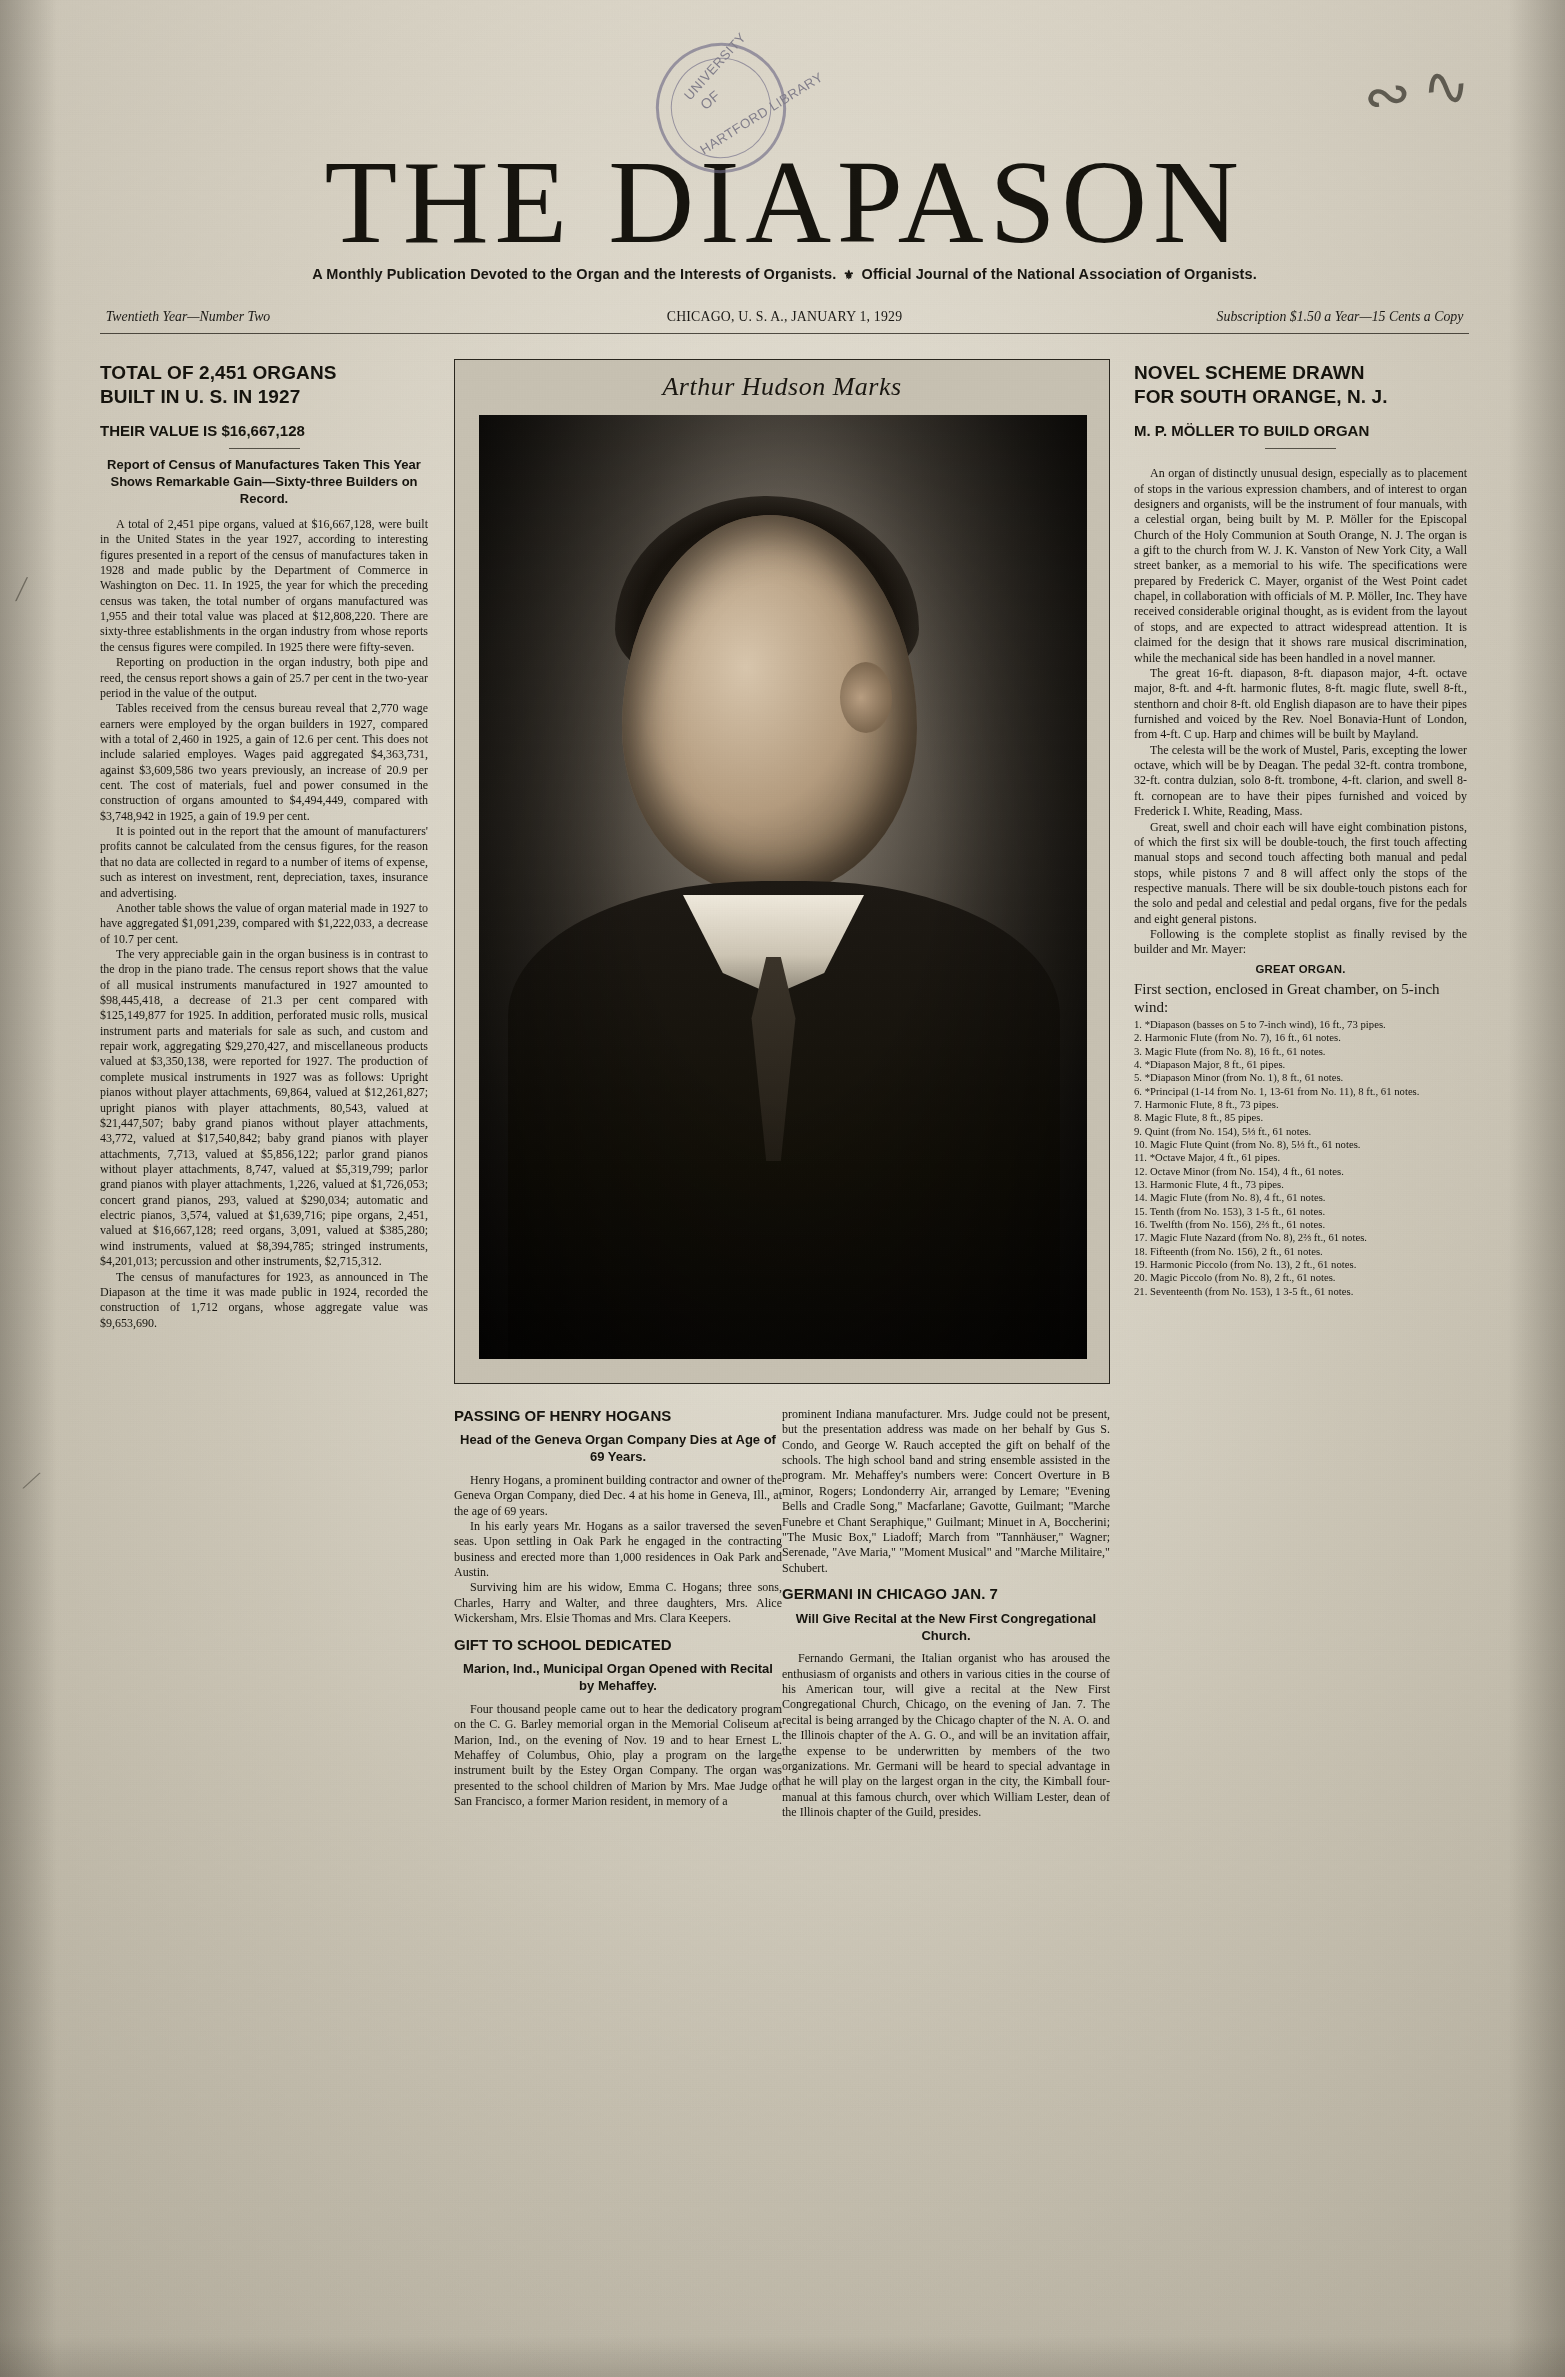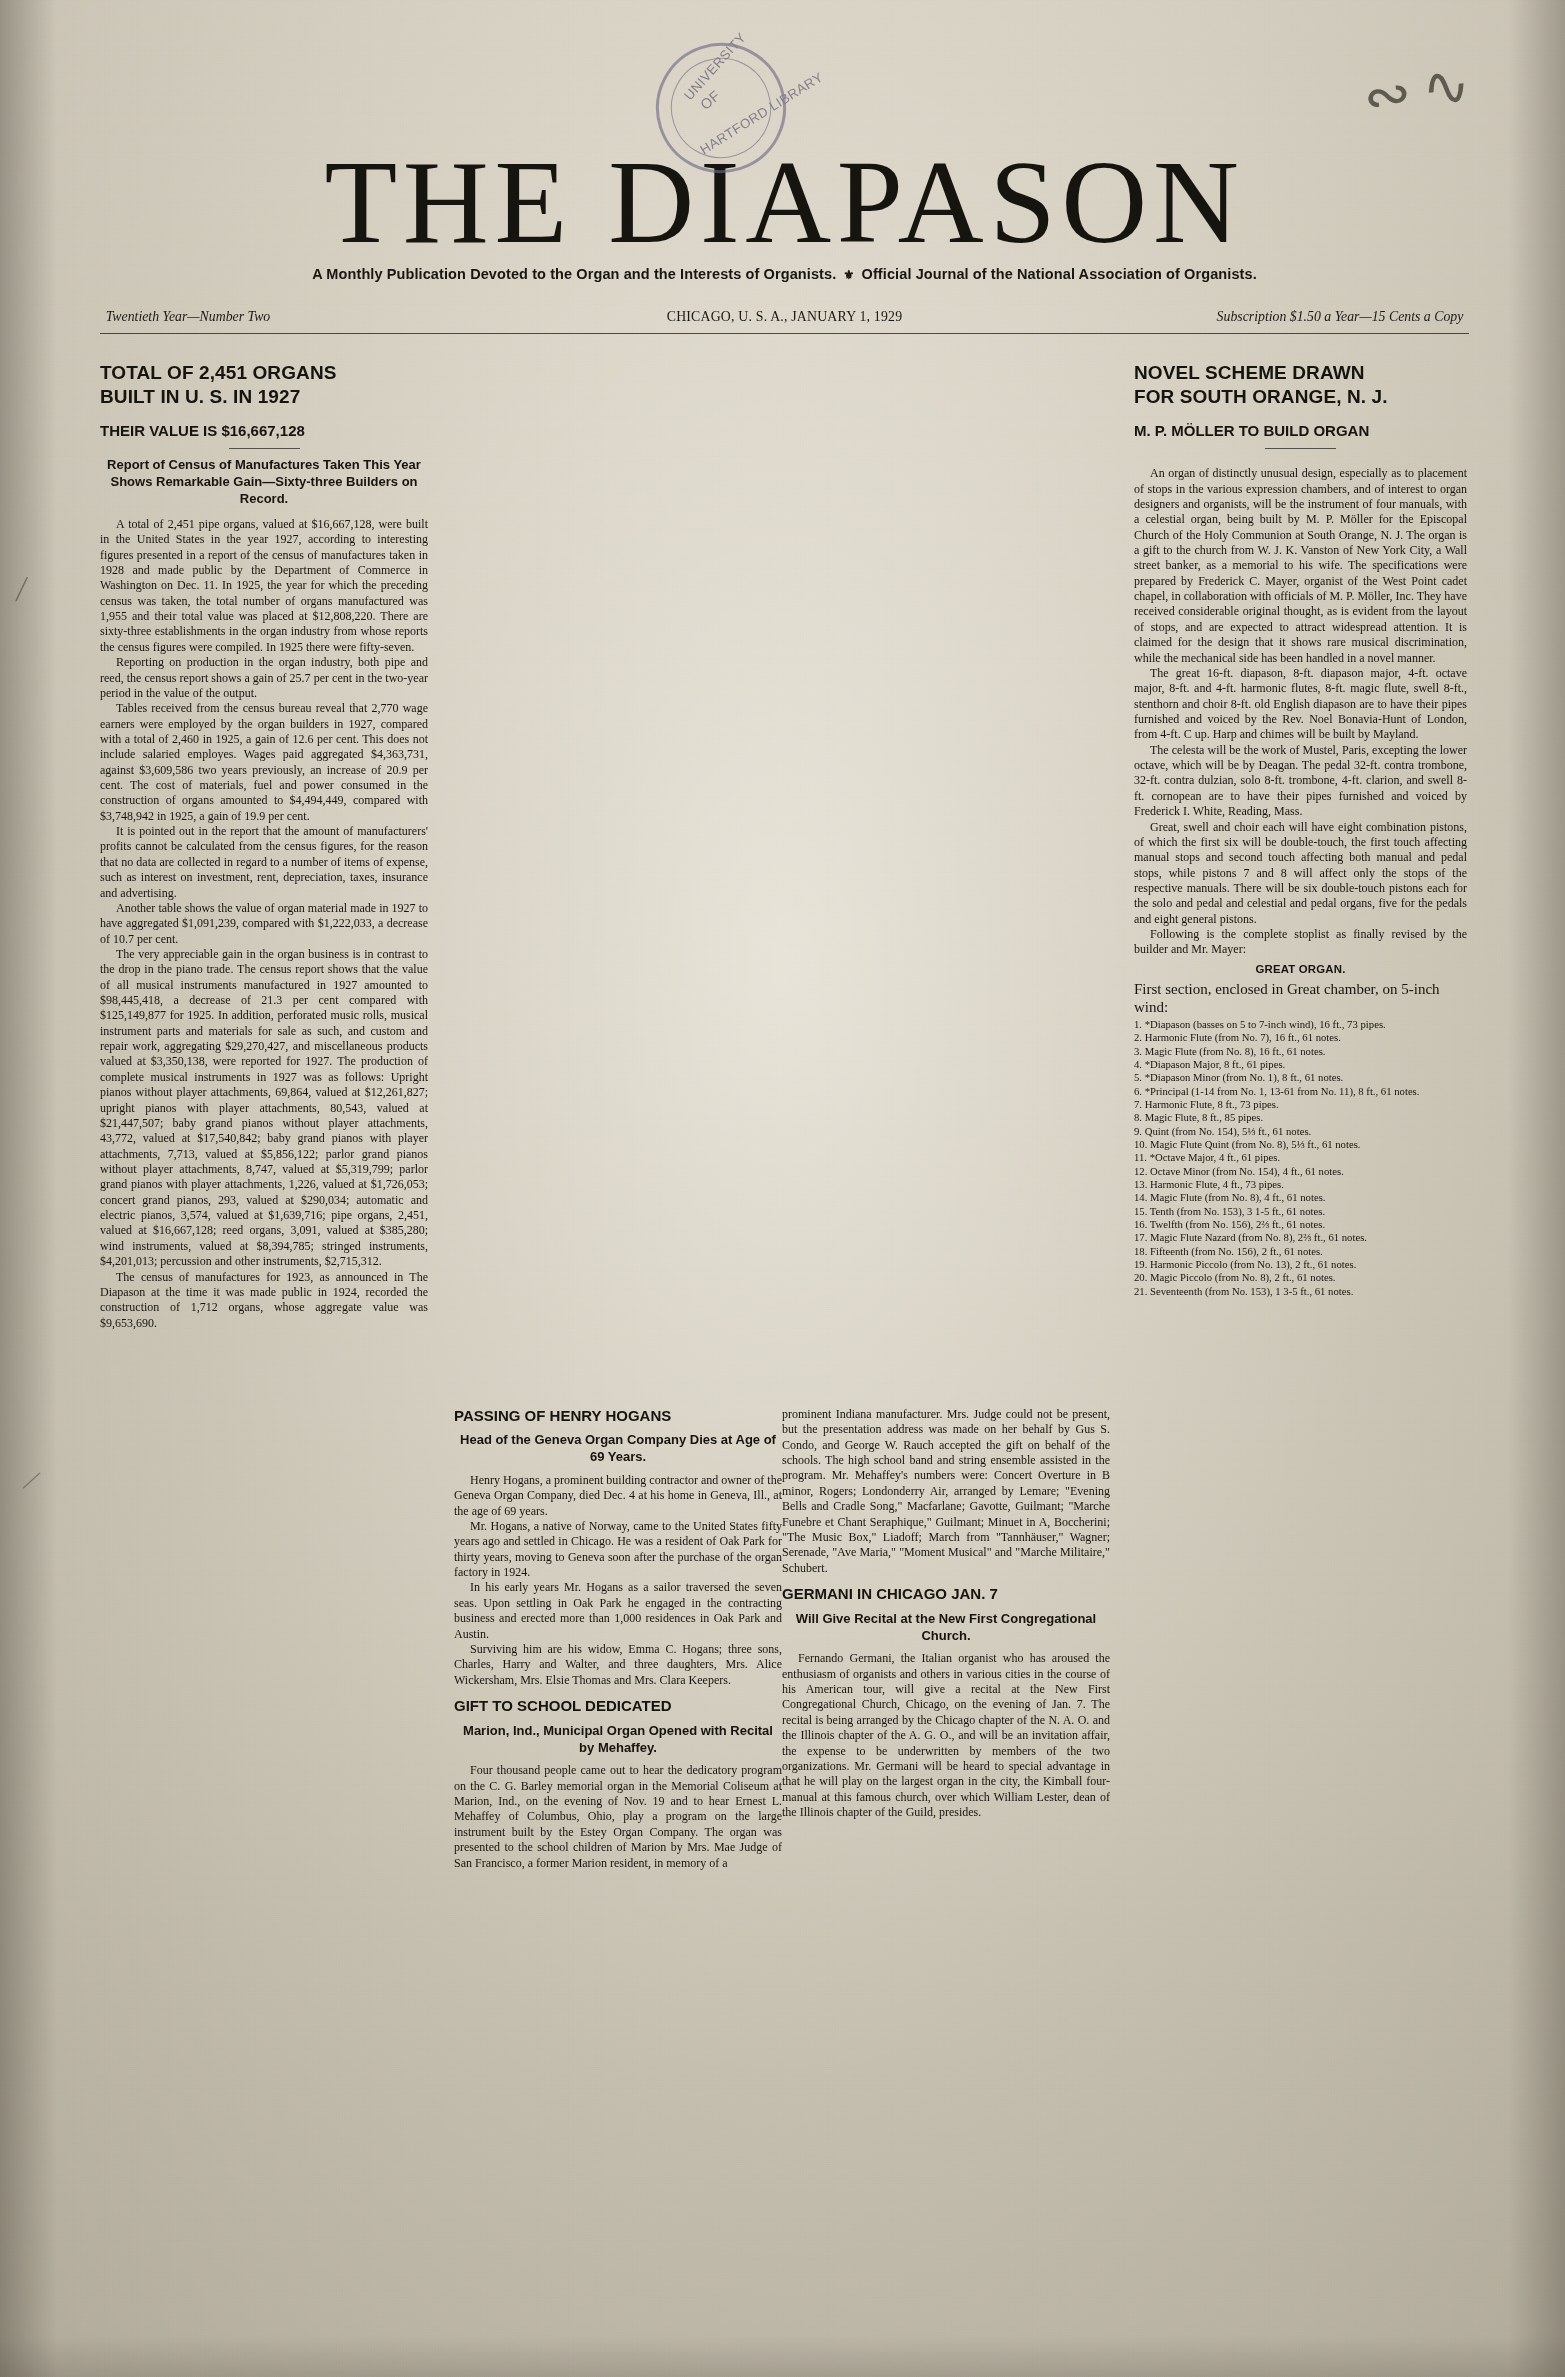--- a/index.html
+++ b/index.html
@@ -355,20 +355,33 @@
       <span>Official Journal of the National Association of Organists.</span>
     </div>
 
     <div class="issueline">
       <div class="left">Twentieth Year—Number Two</div>
       <div class="center">CHICAGO, U. S. A., JANUARY 1, 1929</div>
       <div class="right">Subscription $1.50 a Year—15 Cents a Copy</div>
     </div>
     <div class="rule top"></div>
 
+    <div class="portrait-box">
+      <div class="portrait-caption">Arthur Hudson Marks</div>
+      <div class="photo">
+        <div class="bg"></div>
+        <div class="hair"></div>
+        <div class="head"></div>
+        <div class="ear"></div>
+        <div class="shoulders"></div>
+        <div class="collar"></div>
+        <div class="tie"></div>
+        <div class="vign"></div>
+      </div>
+    </div>
 
     <div class="col c1">
       <div class="headline hl-lg">TOTAL OF 2,451 ORGANS</div>
       <div class="headline hl-lg">BUILT IN U. S. IN 1927</div>
       <div class="spacer28"></div>
       <div class="headline hl-md">THEIR   VALUE   IS   $16,667,128</div>
       <div class="dash-rule"></div>
       <div class="sub-head">Report of Census of Manufactures Taken This Year Shows Remarkable Gain—Sixty-three Builders on Record.</div>
       <div class="spacer20"></div>
       <p>A total of 2,451 pipe organs, valued at $16,667,128, were built in the United States in the year 1927, according to interesting figures presented in a report of the census of manufactures taken in 1928 and made public by the Department of Commerce in Washington on Dec. 11. In 1925, the year for which the preceding census was taken, the total number of organs manufactured was 1,955 and their total value was placed at $12,808,220. There are sixty-three establishments in the organ industry from whose reports the census figures were compiled. In 1925 there were fifty-seven.</p>
@@ -379,21 +392,20 @@
       <p>The very appreciable gain in the organ business is in contrast to the drop in the piano trade. The census report shows that the value of all musical instruments manufactured in 1927 amounted to $98,445,418, a decrease of 21.3 per cent compared with $125,149,877 for 1925. In addition, perforated music rolls, musical instrument parts and materials for sale as such, and custom and repair work, aggregating $29,270,427, and miscellaneous products valued at $3,350,138, were reported for 1927. The production of complete musical instruments in 1927 was as follows: Upright pianos without player attachments, 69,864, valued at $12,261,827; upright pianos with player attachments, 80,543, valued at $21,447,507; baby grand pianos without player attachments, 43,772, valued at $17,540,842; baby grand pianos with player attachments, 7,713, valued at $5,856,122; parlor grand pianos without player attachments, 8,747, valued at $5,319,799; parlor grand pianos with player attachments, 1,226, valued at $1,726,053; concert grand pianos, 293, valued at $290,034; automatic and electric pianos, 3,574, valued at $1,639,716; pipe organs, 2,451, valued at $16,667,128; reed organs, 3,091, valued at $385,280; wind instruments, valued at $8,394,785; stringed instruments, $4,201,013; percussion and other instruments, $2,715,312.</p>
       <p>The census of manufactures for 1923, as announced in The Diapason at the time it was made public in 1924, recorded the construction of 1,712 organs, whose aggregate value was $9,653,690.</p>
     </div>
 
     <div class="col c2">
       <div class="headline hl-md">PASSING OF HENRY HOGANS</div>
       <div class="spacer14"></div>
       <div class="sub-head">Head of the Geneva Organ Company Dies at Age of 69 Years.</div>
       <div class="spacer14"></div>
       <p>Henry Hogans, a prominent building contractor and owner of the Geneva Organ Company, died Dec. 4 at his home in Geneva, Ill., at the age of 69 years.</p>
-      <p>Mr. Hogans, a native of Norway, came to the United States fifty years ago and settled in Chicago. He was a resident of Oak Park for thirty years, moving to Geneva soon after the purchase of the organ factory in 1924.</p>
       <p>In his early years Mr. Hogans as a sailor traversed the seven seas. Upon settling in Oak Park he engaged in the contracting business and erected more than 1,000 residences in Oak Park and Austin.</p>
       <p>Surviving him are his widow, Emma C. Hogans; three sons, Charles, Harry and Walter, and three daughters, Mrs. Alice Wickersham, Mrs. Elsie Thomas and Mrs. Clara Keepers.</p>
       <div class="spacer20"></div>
       <div class="headline hl-md">GIFT TO SCHOOL DEDICATED</div>
       <div class="spacer14"></div>
       <div class="sub-head">Marion, Ind., Municipal Organ Opened with Recital by Mehaffey.</div>
       <div class="spacer14"></div>
       <p>Four thousand people came out to hear the dedicatory program on the C. G. Barley memorial organ in the Memorial Coliseum at Marion, Ind., on the evening of Nov. 19 and to hear Ernest L. Mehaffey of Columbus, Ohio, play a program on the large instrument built by the Estey Organ Company. The organ was presented to the school children of Marion by Mrs. Mae Judge of San Francisco, a former Marion resident, in memory of a</p>
     </div>
 

